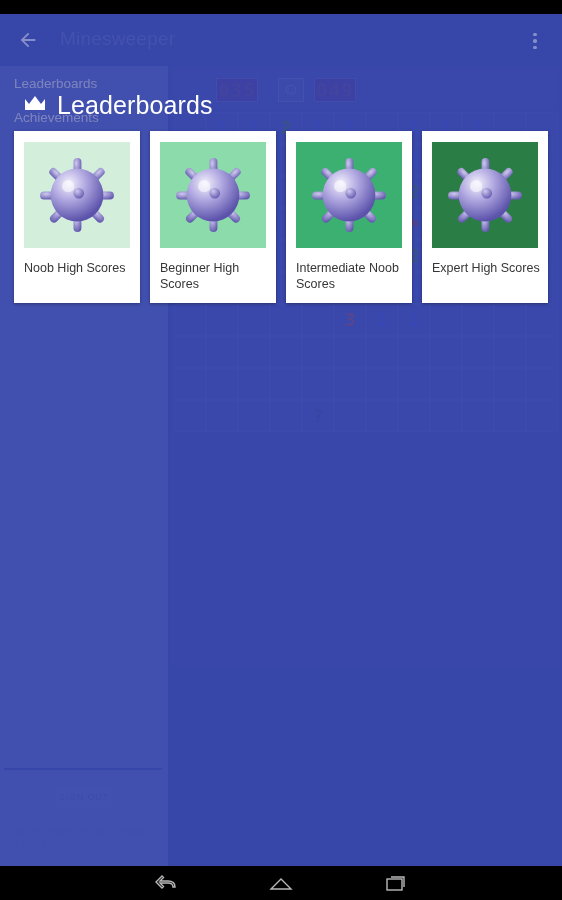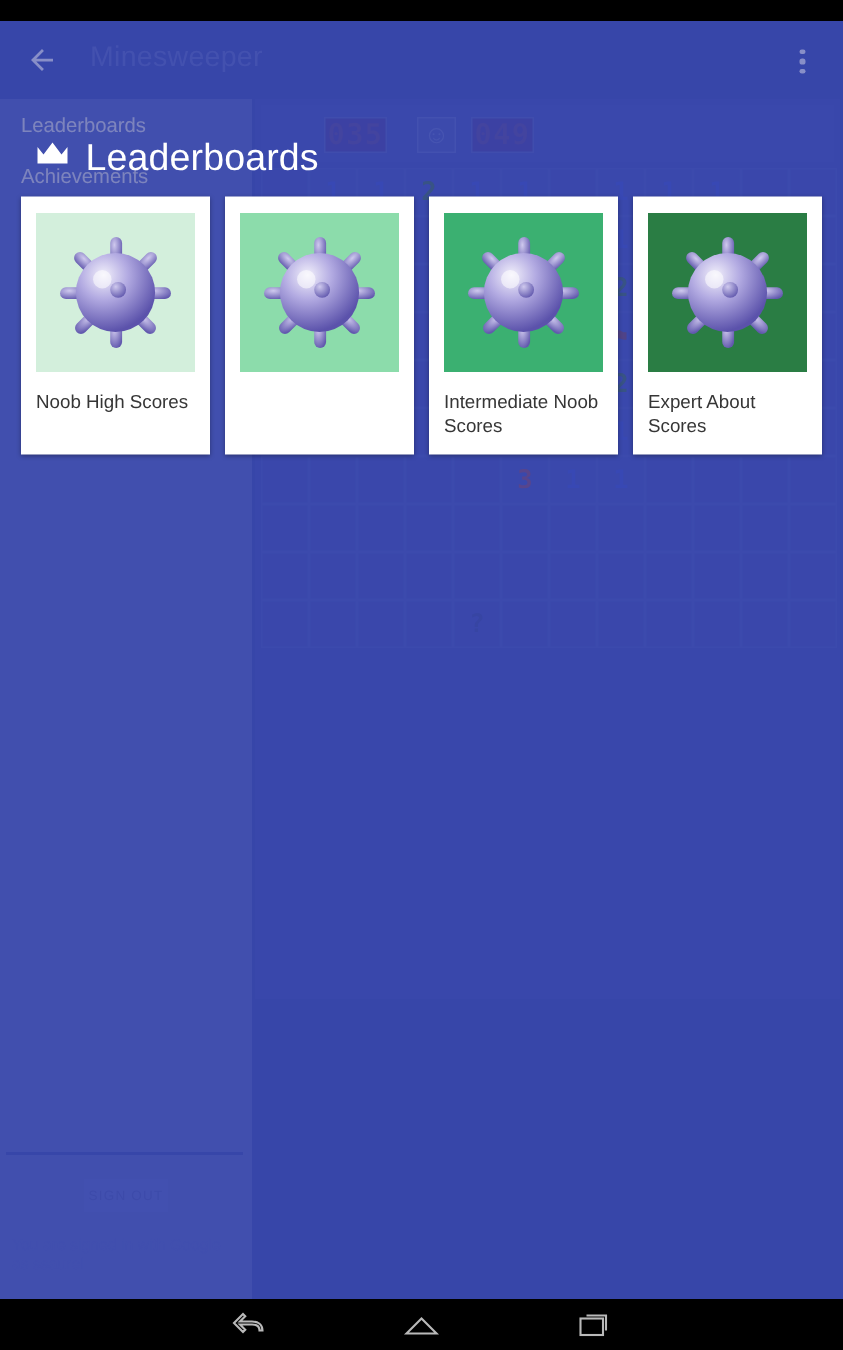--- a/index.html
+++ b/index.html
@@ -376,20 +376,21 @@
       <rect x="46" y="8" width="9" height="20" rx="4.5" transform="rotate(45 50 50)"></rect>
       <rect x="46" y="72" width="9" height="20" rx="4.5" transform="rotate(45 50 50)"></rect>
       <rect x="8" y="46" width="20" height="9" rx="4.5" transform="rotate(45 50 50)"></rect>
       <rect x="72" y="46" width="20" height="9" rx="4.5" transform="rotate(45 50 50)"></rect>
     </g>
     <circle cx="50" cy="50" r="30" fill="url(#mg)"></circle>
     <circle cx="40" cy="40" r="7" fill="#ffffff" opacity="0.55"></circle>
     <circle cx="52" cy="48" r="6" fill="url(#sg)"></circle>
   </svg>
         </div>
+        <div class="card-label">Beginner High Scores</div>
       </div>
       <div class="card">
         <div class="card-thumb" style="background: rgb(59, 176, 113);">
           <svg width="88" height="88" viewBox="0 0 100 100">
     <defs>
       <radialGradient id="mg" cx="35%" cy="28%" r="72%">
         <stop offset="0%" stop-color="#f2f0fb"></stop>
         <stop offset="42%" stop-color="#b3abe2"></stop>
         <stop offset="100%" stop-color="#5b52ab"></stop>
       </radialGradient>
@@ -437,21 +438,21 @@
       <rect x="46" y="8" width="9" height="20" rx="4.5" transform="rotate(45 50 50)"></rect>
       <rect x="46" y="72" width="9" height="20" rx="4.5" transform="rotate(45 50 50)"></rect>
       <rect x="8" y="46" width="20" height="9" rx="4.5" transform="rotate(45 50 50)"></rect>
       <rect x="72" y="46" width="20" height="9" rx="4.5" transform="rotate(45 50 50)"></rect>
     </g>
     <circle cx="50" cy="50" r="30" fill="url(#mg)"></circle>
     <circle cx="40" cy="40" r="7" fill="#ffffff" opacity="0.55"></circle>
     <circle cx="52" cy="48" r="6" fill="url(#sg)"></circle>
   </svg>
         </div>
-        <div class="card-label">Expert About Scores</div>
+        <div class="card-label">Expert High Scores</div>
       </div>
     </div>
 
   <div class="nav-bar">
     <div class="nav-btn nav-back">
       <svg width="24" height="18" viewBox="0 0 24 18">
         <path d="M21 13c0-4-3-6-7-6H6l3.5-3.5L8 2 2 8l6 6 1.5-1.5L6 9h8c3 0 5 1.4 5 4z" fill="none" stroke="#b9b9b9" stroke-width="1.4"></path>
       </svg>
     </div>
     <div class="nav-btn nav-home">

